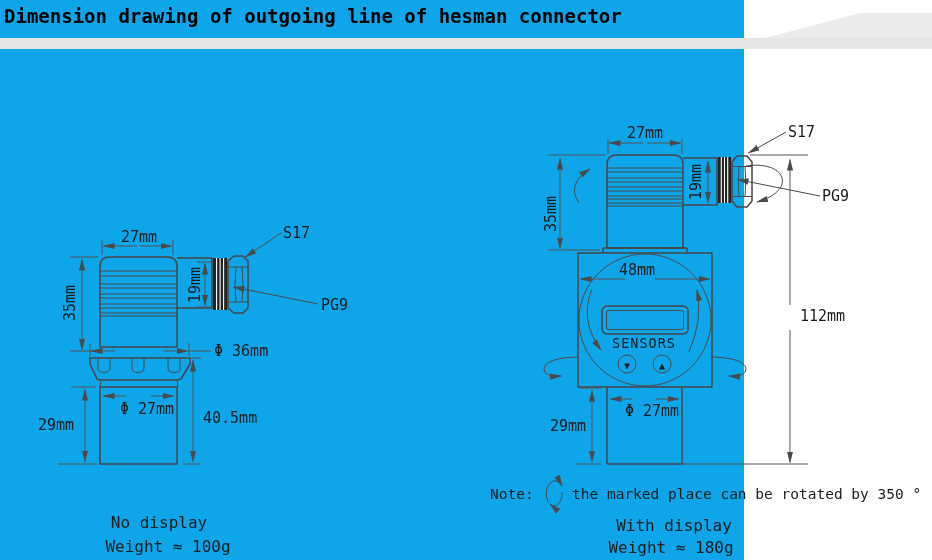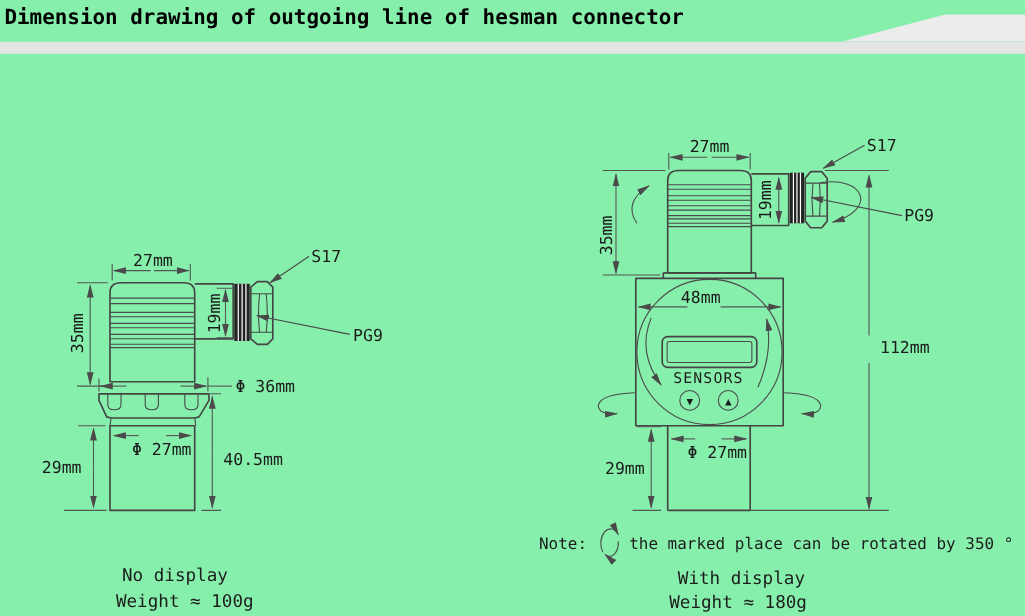--- a/index.html
+++ b/index.html
@@ -1,16 +1,16 @@
 <!DOCTYPE html>
 <html><head>
 <meta charset="utf-8">
 <style>
   html,body{margin:0;padding:0;background:#fff;width:932px;height:560px;overflow:hidden;}
-  #page{position:relative;width:932px;height:560px;background:#86efac;
+  #page{position:relative;width:744px;height:560px;background:#0ea5e9;
         font-family:"DejaVu Sans Mono","Liberation Mono",monospace;}
   #title{position:absolute;left:4px;top:5px;font-size:19px;font-weight:bold;color:#000;
          letter-spacing:0px;white-space:nowrap;}
   #hdr-bar{position:absolute;left:0;top:38px;width:932px;height:11px;background:#e5e5e5;}
   #hdr-wedge{position:absolute;left:765px;top:13px;width:167px;height:25px;background:#ececec;
              clip-path:polygon(0% 100%,57% 0%,100% 0%,100% 100%);}
   svg text{fill:#1c1c1c;font-family:"DejaVu Sans Mono","Liberation Mono",monospace;}
   .outl{stroke:#454545;stroke-width:1.5;fill:none;stroke-linejoin:round;}
   .thin{stroke:#4a4a4a;stroke-width:1;fill:none;}
   .dim{stroke:#555;stroke-width:1;fill:none;}

